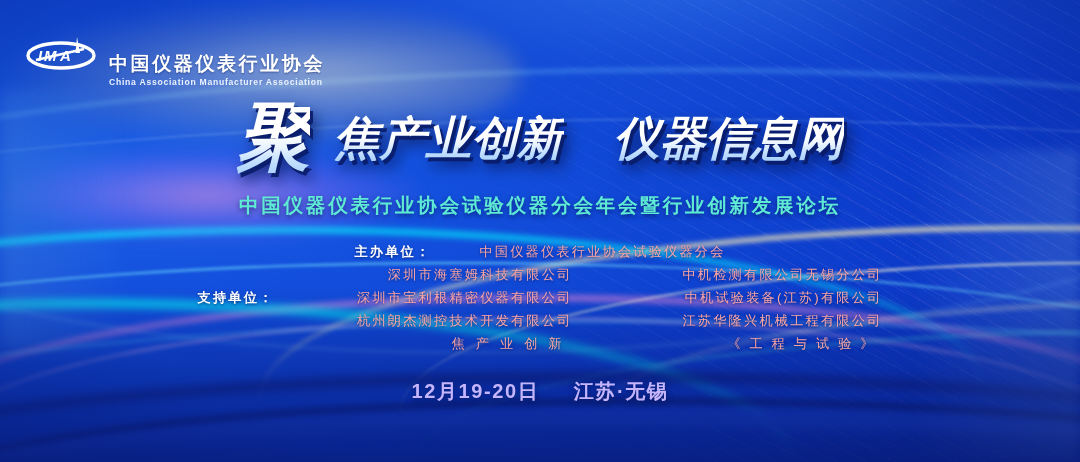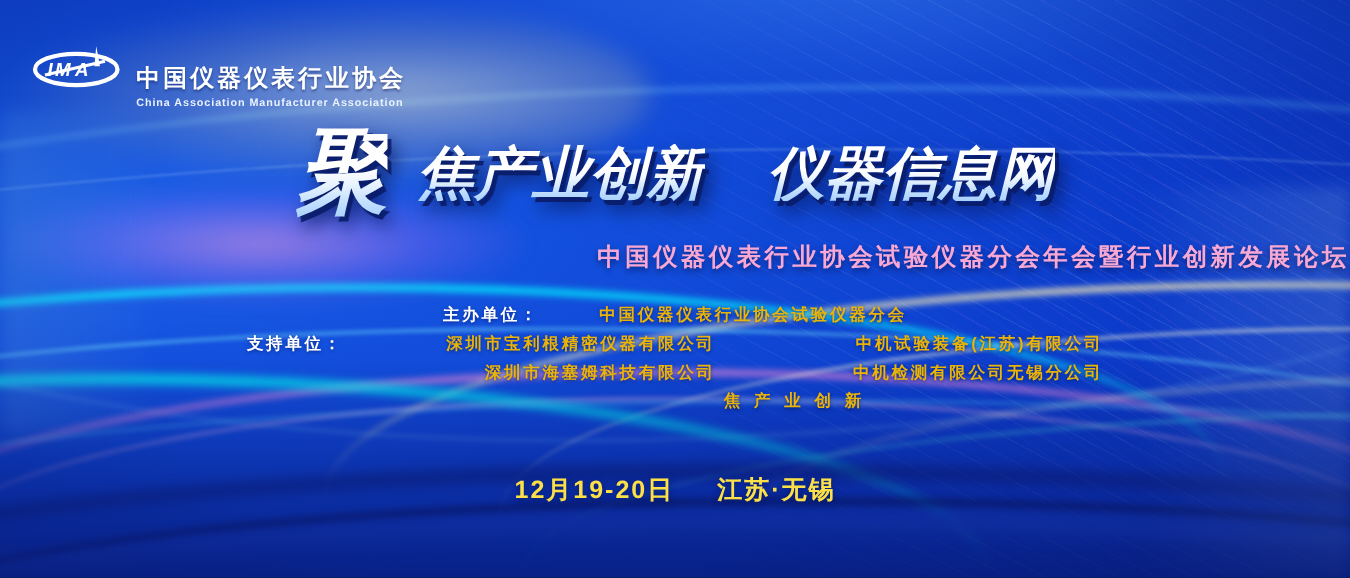--- a/index.html
+++ b/index.html
@@ -204,49 +204,49 @@
     -webkit-text-fill-color:transparent;color:transparent;
     filter:drop-shadow(3px 4px 0px rgba(10,28,105,.92)) drop-shadow(4px 6px 7px rgba(4,14,70,.55));
     line-height:1;
   }
   .tt-big{font-size:74px;letter-spacing:-1px;}
   .tt-mid{font-size:46px;letter-spacing:0px;margin-left:24px;}
   .tt-gap{display:inline-block;width:26px;}
 
   
   .subtitle{
-    position:absolute;left:0;right:0;top:192px;text-align:right;
-    color:#f9a8d4;font-size:19.5px;font-weight:700;letter-spacing:2.8px;
+    position:absolute;left:0;right:0;top:192px;text-align:center;
+    color:#5eead4;font-size:19.5px;font-weight:700;letter-spacing:2.8px;
     text-shadow:0 2px 5px rgba(4,18,80,.65);
     white-space:nowrap;
   }
 
   
   .orgs{
     position:absolute;left:0;right:0;top:243px;
     display:flex;flex-direction:column;align-items:center;gap:5px;
   }
   .org-line{display:flex;align-items:baseline;white-space:nowrap;gap:33px;}
   .org-lab{
     color:#ffffff;font-size:13.2px;font-weight:700;letter-spacing:2.2px;
     text-shadow:0 1px 3px rgba(4,18,80,.6);
   }
   .org-val{
-    color:#eab308;font-size:13.2px;font-weight:700;letter-spacing:2.2px;
+    color:#fca5a5;font-size:13.2px;font-weight:400;letter-spacing:2.2px;
     text-shadow:0 1px 3px rgba(4,18,80,.6);
   }
   .colL{width:250px;text-align:right;}
   .colR{width:222px;text-align:right;}
   .labcell{width:92px;text-align:left;}
   .spacer{width:22px;}
 
   
   .date-line{
     position:absolute;left:0;right:0;top:378px;text-align:center;
-    color:#fde047;font-size:20px;font-weight:700;letter-spacing:1.6px;
+    color:#c4b5fd;font-size:20px;font-weight:700;letter-spacing:1.6px;
     text-shadow:0 2px 6px rgba(4,18,80,.7);
     white-space:nowrap;
   }
   .date-sep{display:inline-block;width:20px;}
 </style>
 </head>
 <body>
 
 <div id="stage">
 
@@ -310,38 +310,45 @@
   <div class="subtitle">中国仪器仪表行业协会试验仪器分会年会暨行业创新发展论坛</div>
 
   <div class="orgs">
 
     <div class="org-line">
       <span class="org-lab labcell">主办单位：</span>
       <span class="org-val">中国仪器仪表行业协会试验仪器分会</span>
     </div>
 
     <div class="org-line">
+      <span class="labcell"></span>
+      <span class="org-val colL">深圳市海塞姆科技有限公司</span>
+      <span class="spacer"></span>
+      <span class="org-val colR">中机检测有限公司无锡分公司</span>
+    </div>
+
+    <div class="org-line">
       <span class="org-lab labcell">支持单位：</span>
       <span class="org-val colL">深圳市宝利根精密仪器有限公司</span>
       <span class="spacer"></span>
       <span class="org-val colR">中机试验装备(江苏)有限公司</span>
     </div>
 
     <div class="org-line">
       <span class="labcell"></span>
-      <span class="org-val colL">深圳市海塞姆科技有限公司</span>
+      <span class="org-val colL">杭州朗杰测控技术开发有限公司</span>
       <span class="spacer"></span>
-      <span class="org-val colR">中机检测有限公司无锡分公司</span>
-    </div>
-
+      <span class="org-val colR">江苏华隆兴机械工程有限公司</span>
+    </div>
 
     <div class="org-line">
       <span class="labcell"></span>
       <span class="org-val colL" style="letter-spacing:11px;">焦产业创新</span>
       <span class="spacer"></span>
+      <span class="org-val colR" style="letter-spacing:9px;">《工程与试验》</span>
     </div>
 
   </div>
 
   <div class="date-line">
     <span>12月19-20日</span>
     <span class="date-sep"></span>
     <span>江苏·无锡</span>
   </div>
 

